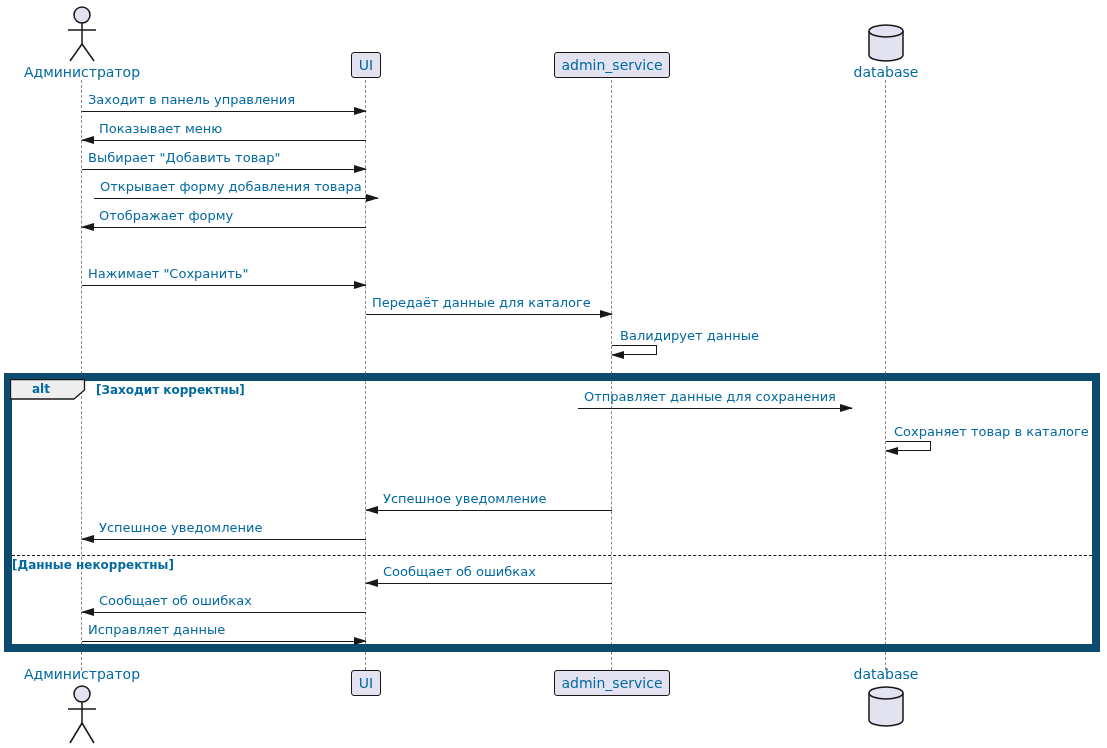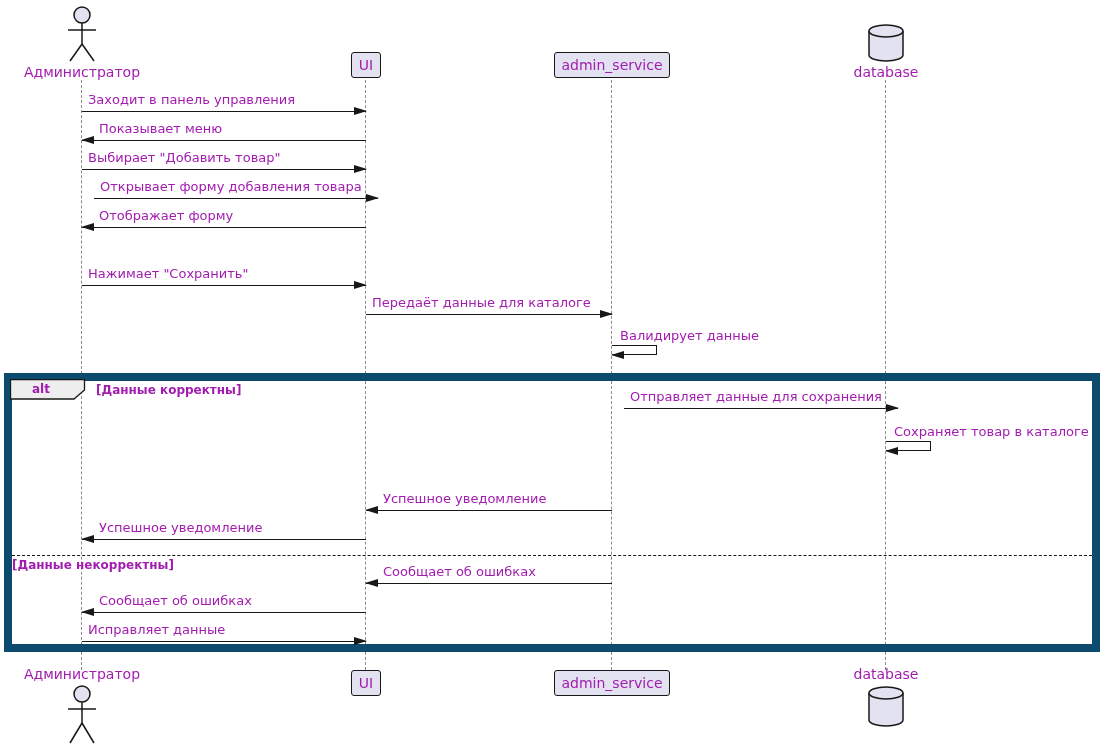--- a/index.html
+++ b/index.html
@@ -1,18 +1,18 @@
 <!DOCTYPE html>
 <html><head>
 <meta charset="utf-8">
 <style>
   html,body{margin:0;padding:0;background:#ffffff;}
   .canvas{
     position:relative;width:1107px;height:748px;background:#ffffff;overflow:hidden;
-    font-family:"DejaVu Sans","Liberation Sans",sans-serif;color:#a21caf;
+    font-family:"DejaVu Sans","Liberation Sans",sans-serif;color:#0369a1;
   }
   
   .lifeline{position:absolute;top:80px;height:590px;width:0;border-left:1px dashed #8a8a8a;}
   
   .pbox{
     position:absolute;height:26px;background:#E2E2F0;border:1px solid #181818;border-radius:3px;
     display:flex;align-items:center;justify-content:center;font-size:14px;box-sizing:border-box;
   }
   
   .plabel{position:absolute;font-size:14px;text-align:center;white-space:nowrap;}
@@ -113,26 +113,26 @@
     <div class="loop"></div>
   </div>
 
   <div class="altframe">
     <div class="alt-pentagon">
       <svg width="76" height="21" viewBox="0 0 76 21">
         <polygon points="0.5,0.5 74.5,0.5 74.5,11 64,20 0.5,20" fill="#EEEEEE" stroke="#181818" stroke-width="1.3"></polygon>
       </svg>
       <div class="alt-op">alt</div>
     </div>
-    <div class="alt-cond" style="left:84px;top:2px;">[Данные корректны]</div>
+    <div class="alt-cond" style="left:84px;top:2px;">[Заходит корректны]</div>
     <div class="alt-divider"></div>
     <div class="alt-cond" style="left:0;top:177px;">[Данные некорректны]</div>
   </div>
 
-  <div class="msg" style="left:624px;top:387px;width:274px;">
+  <div class="msg" style="left:578px;top:387px;width:274px;">
     <div class="lbl" style="left:6px;">Отправляет данные для сохранения</div>
     <div class="line right"></div>
   </div>
 
   <div class="selfmsg" style="left:886px;top:424px;">
     <span class="lbl">Сохраняет товар в каталоге</span>
     <div class="loop"></div>
   </div>
 
   <div class="msg" style="left:366px;top:489px;width:246px;">

